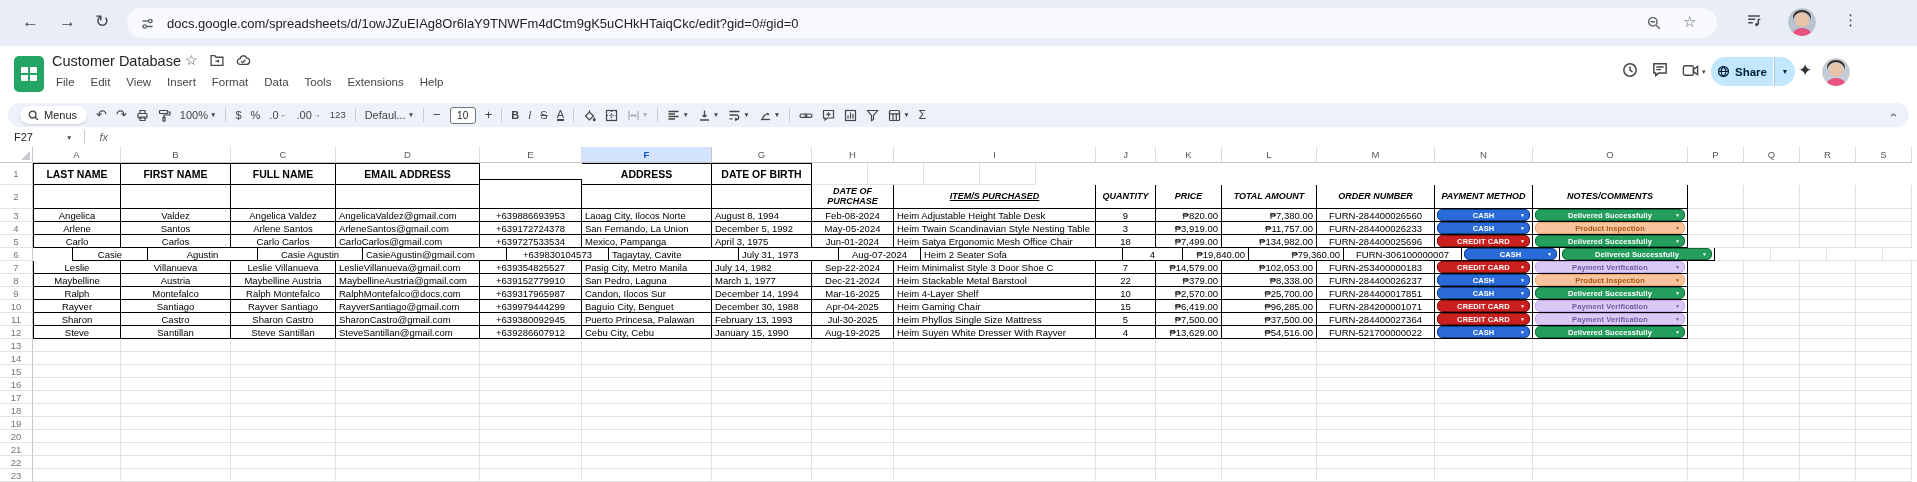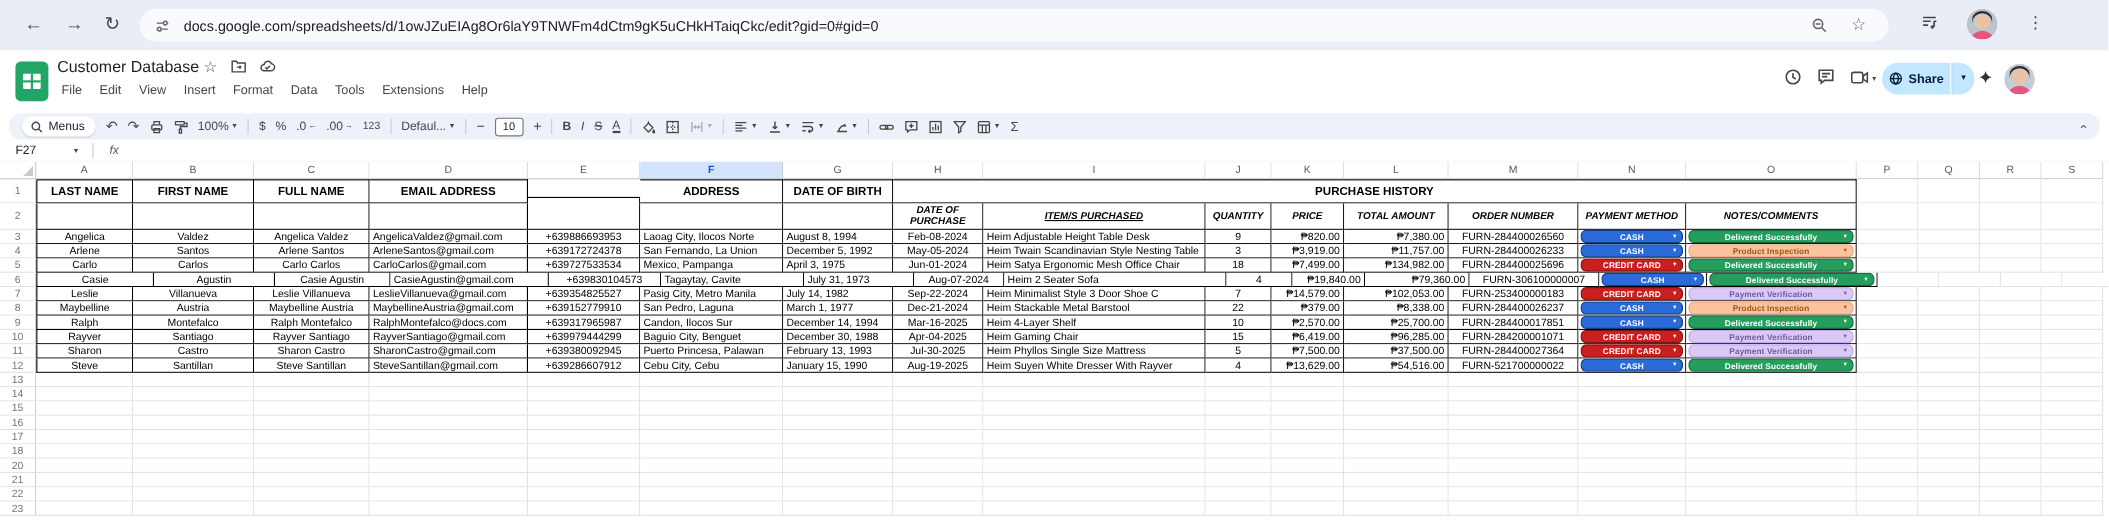--- a/index.html
+++ b/index.html
@@ -368,21 +368,20 @@
       </div>
       <div class="grow" style="height: 22px;">
         <div class="gut" style="height: 22px;">1</div>
         <div class="cell tc top hmain first" style="width: 88px; height: 22px;">LAST NAME</div>
         <div class="cell tc top hmain" style="width: 110px; height: 22px;">FIRST NAME</div>
         <div class="cell tc top hmain" style="width: 105px; height: 22px;">FULL NAME</div>
         <div class="cell tc top hmain" style="width: 144px; height: 22px;">EMAIL ADDRESS</div>
         <div class="cell tc top hmain" style="width: 102px; height: 22px; margin-top: 16px;">PHONE NUMBER</div>
         <div class="cell tc top hmain" style="width: 130px; height: 22px;">ADDRESS</div>
         <div class="cell tc top hmain" style="width: 100px; height: 22px;">DATE OF BIRTH</div>
-        <div class="cell tc top hmain" style="width: 876px; height: 22px;">PURCHASE HISTORY</div>
         <div class="cell ec" style="width: 56px; height: 22px;"></div>
         <div class="cell ec" style="width: 56px; height: 22px;"></div>
         <div class="cell ec" style="width: 56px; height: 22px;"></div>
         <div class="cell ec" style="width: 56px; height: 22px;"></div>
       </div>
       <div class="grow" style="height: 24px;">
         <div class="gut" style="height: 24px;">2</div>
         <div class="cell tc first" style="width: 88px; height: 24px;"></div>
         <div class="cell tc" style="width: 110px; height: 24px;"></div>
         <div class="cell tc" style="width: 105px; height: 24px;"></div>
@@ -494,21 +493,21 @@
             <span class="ca">▼</span>
           </div>
         </div>
         <div class="cell ec" style="width: 56px; height: 13px;"></div>
         <div class="cell ec" style="width: 56px; height: 13px;"></div>
         <div class="cell ec" style="width: 56px; height: 13px;"></div>
         <div class="cell ec" style="width: 56px; height: 13px;"></div>
       </div>
       <div class="grow" style="height: 13px;">
         <div class="gut" style="height: 13px;">6</div>
-        <div class="cell tc ac first" style="width: 107px; height: 13px;">Casie</div>
+        <div class="cell tc ac first" style="width: 76px; height: 13px; margin-left: 39px;">Casie</div>
         <div class="cell tc ac" style="width: 110px; height: 13px;">Agustin</div>
         <div class="cell tc ac" style="width: 105px; height: 13px;">Casie Agustin</div>
         <div class="cell tc al" style="width: 144px; height: 13px;">CasieAgustin@gmail.com</div>
         <div class="cell tc ac" style="width: 102px; height: 13px;">+639830104573</div>
         <div class="cell tc al" style="width: 130px; height: 13px;">Tagaytay, Cavite</div>
         <div class="cell tc al" style="width: 100px; height: 13px;">July 31, 1973</div>
         <div class="cell tc ac" style="width: 82px; height: 13px;">Aug-07-2024</div>
         <div class="cell tc al" style="width: 202px; height: 13px;">Heim 2 Seater Sofa</div>
         <div class="cell tc ac" style="width: 60px; height: 13px;">4</div>
         <div class="cell tc ar" style="width: 66px; height: 13px;">₱19,840.00</div>
@@ -849,20 +848,42 @@
         <div class="cell ec" style="width: 95px; height: 13px;"></div>
         <div class="cell ec" style="width: 118px; height: 13px;"></div>
         <div class="cell ec" style="width: 98px; height: 13px;"></div>
         <div class="cell ec" style="width: 155px; height: 13px;"></div>
         <div class="cell ec" style="width: 56px; height: 13px;"></div>
         <div class="cell ec" style="width: 56px; height: 13px;"></div>
         <div class="cell ec" style="width: 56px; height: 13px;"></div>
         <div class="cell ec" style="width: 56px; height: 13px;"></div>
       </div>
       <div class="grow" style="height: 13px;">
+        <div class="gut" style="height: 13px;">19</div>
+        <div class="cell ec" style="width: 88px; height: 13px;"></div>
+        <div class="cell ec" style="width: 110px; height: 13px;"></div>
+        <div class="cell ec" style="width: 105px; height: 13px;"></div>
+        <div class="cell ec" style="width: 144px; height: 13px;"></div>
+        <div class="cell ec" style="width: 102px; height: 13px;"></div>
+        <div class="cell ec" style="width: 130px; height: 13px;"></div>
+        <div class="cell ec" style="width: 100px; height: 13px;"></div>
+        <div class="cell ec" style="width: 82px; height: 13px;"></div>
+        <div class="cell ec" style="width: 202px; height: 13px;"></div>
+        <div class="cell ec" style="width: 60px; height: 13px;"></div>
+        <div class="cell ec" style="width: 66px; height: 13px;"></div>
+        <div class="cell ec" style="width: 95px; height: 13px;"></div>
+        <div class="cell ec" style="width: 118px; height: 13px;"></div>
+        <div class="cell ec" style="width: 98px; height: 13px;"></div>
+        <div class="cell ec" style="width: 155px; height: 13px;"></div>
+        <div class="cell ec" style="width: 56px; height: 13px;"></div>
+        <div class="cell ec" style="width: 56px; height: 13px;"></div>
+        <div class="cell ec" style="width: 56px; height: 13px;"></div>
+        <div class="cell ec" style="width: 56px; height: 13px;"></div>
+      </div>
+      <div class="grow" style="height: 13px;">
         <div class="gut" style="height: 13px;">20</div>
         <div class="cell ec" style="width: 88px; height: 13px;"></div>
         <div class="cell ec" style="width: 110px; height: 13px;"></div>
         <div class="cell ec" style="width: 105px; height: 13px;"></div>
         <div class="cell ec" style="width: 144px; height: 13px;"></div>
         <div class="cell ec" style="width: 102px; height: 13px;"></div>
         <div class="cell ec" style="width: 130px; height: 13px;"></div>
         <div class="cell ec" style="width: 100px; height: 13px;"></div>
         <div class="cell ec" style="width: 82px; height: 13px;"></div>
         <div class="cell ec" style="width: 202px; height: 13px;"></div>

